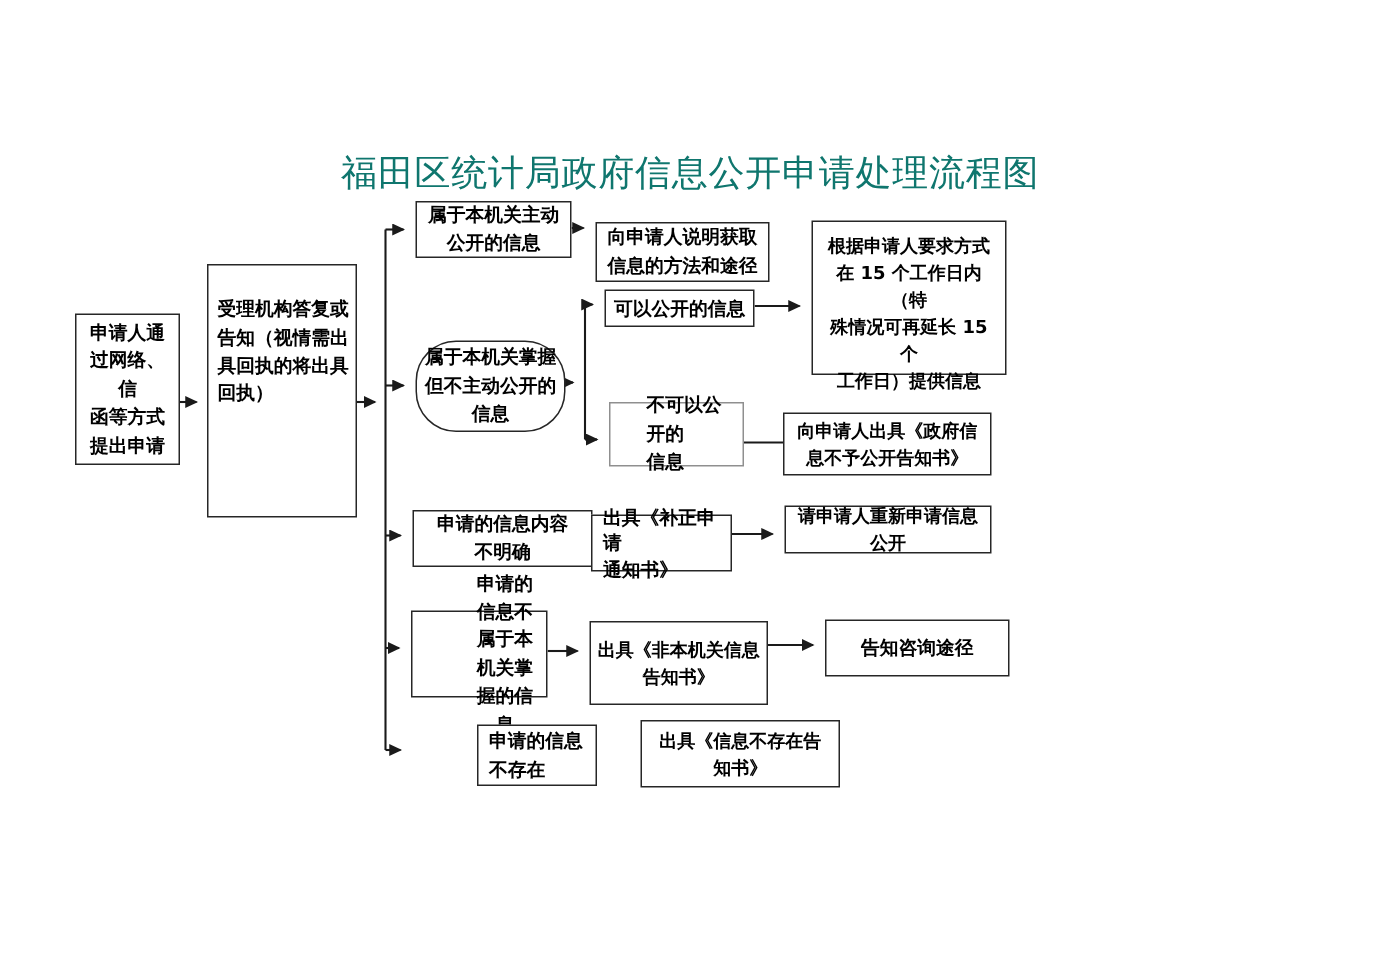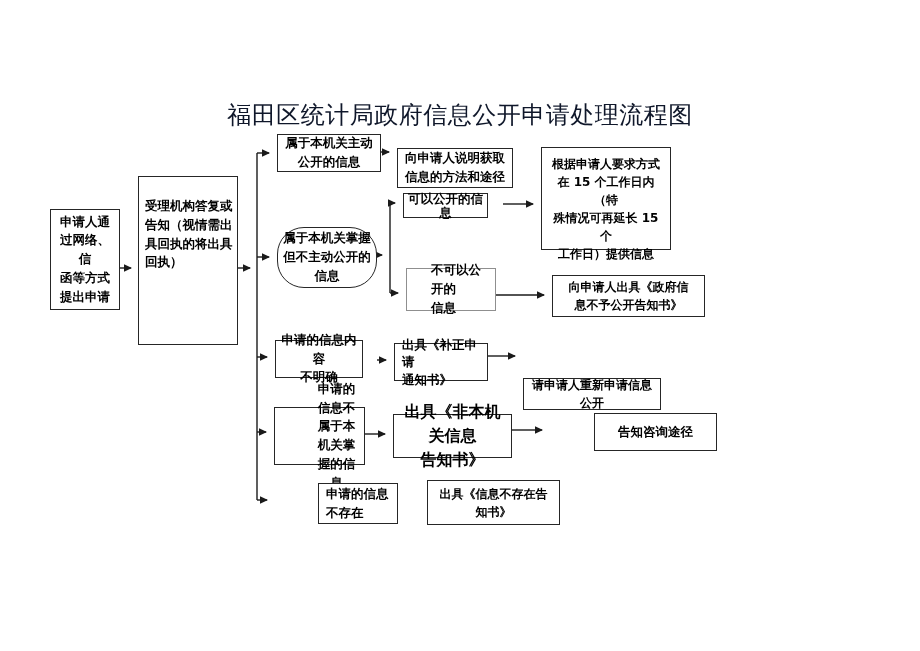--- a/index.html
+++ b/index.html
@@ -9,21 +9,21 @@
     background:#ffffff;
     font-family:"DejaVu Sans","Liberation Sans",sans-serif;
     overflow:hidden;
   }
   .title{
     position:absolute;
     left:160px;top:99px;width:600px;
     text-align:center;
     font-family:"DejaVu Serif","Liberation Serif",serif;
     font-size:24px;
-    color:#0f172a;
+    color:#0f766e;
     letter-spacing:0.5px;
     white-space:nowrap;
   }
   .node{
     position:absolute;
     box-sizing:border-box;
     border:1.6px solid #262626;
     background:#ffffff;
     color:#000000;
     font-weight:700;
@@ -88,53 +88,53 @@
 具回执的将出具
 回执）</div>
 
   <div class="node" style="left:277px;top:134px;width:104px;height:38px;">属于本机关主动
 公开的信息</div>
 
   <div class="node" style="left:277px;top:227px;width:100px;height:61px;border-radius:27px;">属于本机关掌握
 但不主动公开的
 信息</div>
 
-  <div class="node" style="left:275px;top:340px;width:88px;height:38px;">申请的信息内容
+  <div class="node" style="left:275px;top:340px;width:120px;height:38px;">申请的信息内容
 不明确</div>
 
   <div class="node" style="left:274px;top:407px;width:91px;height:58px;padding-left:38px;">申请的信息不
 属于本机关掌
 握的信息</div>
 
   <div class="node leftalign" style="left:275px;top:483px;width:80px;height:41px;padding-left:7px;margin-left:43px;">申请的信息
 不存在</div>
 
   <div class="node" style="left:397px;top:148px;width:116px;height:40px;">向申请人说明获取
 信息的方法和途径</div>
 
-  <div class="node" style="left:403px;top:193px;width:85px;height:25px;line-height:1.1;">可以公开的信息</div>
+  <div class="node" style="left:403px;top:193px;width:100px;height:25px;line-height:1.1;">可以公开的信息</div>
 
   <div class="node leftalign gray" style="left:406px;top:268px;width:90px;height:43px;padding-left:24px;">不可以公开的
 信息</div>
 
   <div class="node leftalign" style="left:394px;top:343px;width:94px;height:38px;padding-left:7px;line-height:1.4;">出具《补正申请
 通知书》</div>
 
-  <div class="node" style="left:393px;top:414px;width:119px;height:44px;font-size:16px;">出具《非本机关信息
+  <div class="node" style="left:393px;top:414px;width:119px;height:56px;font-size:12px;">出具《非本机关信息
 告知书》</div>
 
   <div class="node" style="left:427px;top:480px;width:133px;height:45px;font-size:12px;">出具《信息不存在告
 知书》</div>
 
   <div class="node topalign" style="left:541px;top:147px;width:130px;height:103px;font-size:12px;padding-top:7px;">根据申请人要求方式
 在 15 个工作日内（特
 殊情况可再延长 15 个
 工作日）提供信息</div>
 
-  <div class="node" style="left:552px;top:275px;width:153px;height:42px;font-size:12px;">向申请人出具《政府信
+  <div class="node" style="left:522px;top:275px;width:139px;height:42px;font-size:12px;">向申请人出具《政府信
 息不予公开告知书》</div>
 
-  <div class="node" style="left:523px;top:337px;width:138px;height:32px;font-size:12px;margin-top:41px;">请申请人重新申请信息
+  <div class="node" style="left:523px;top:337px;width:138px;height:32px;font-size:12px;">请申请人重新申请信息
 公开</div>
 
-  <div class="node" style="left:550px;top:413px;width:123px;height:38px;margin-left:44px;">告知咨询途径</div>
+  <div class="node" style="left:550px;top:413px;width:123px;height:38px;">告知咨询途径</div>
 
 </div>
 
 </body></html>

